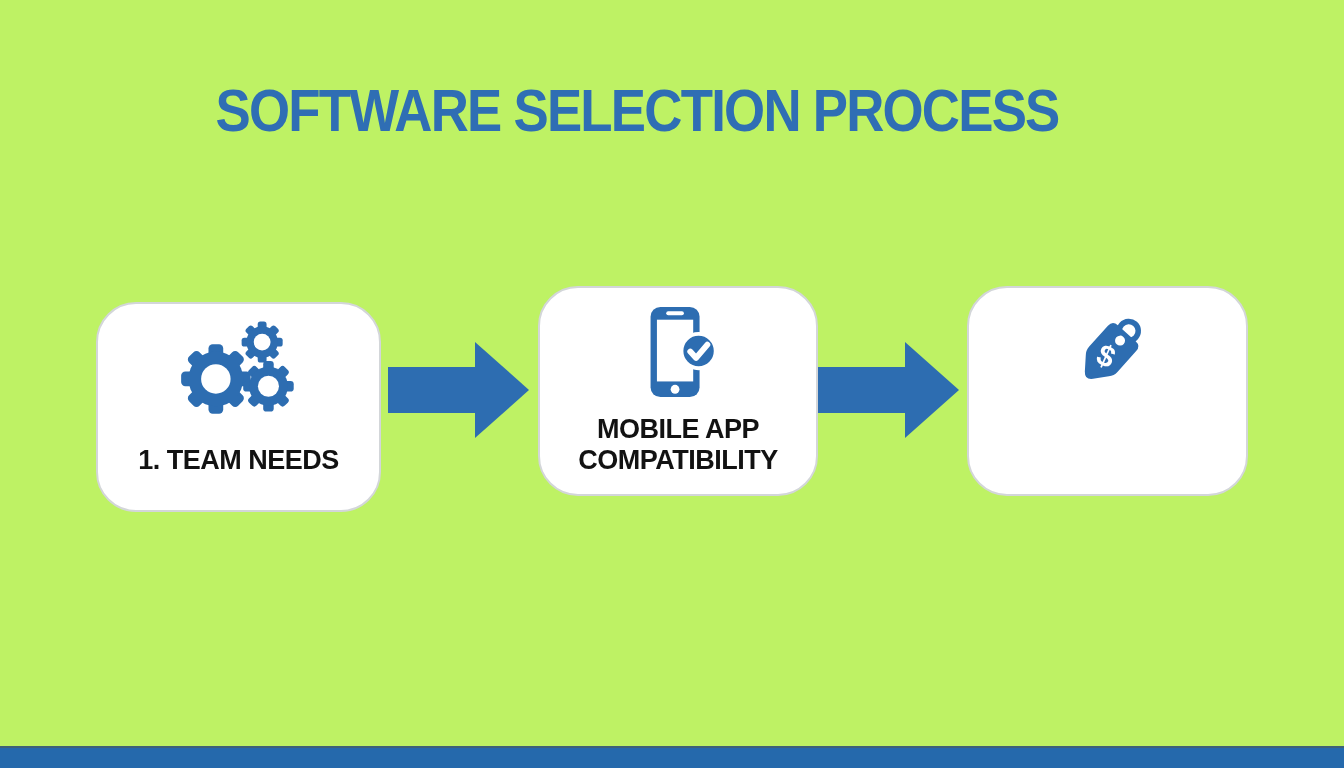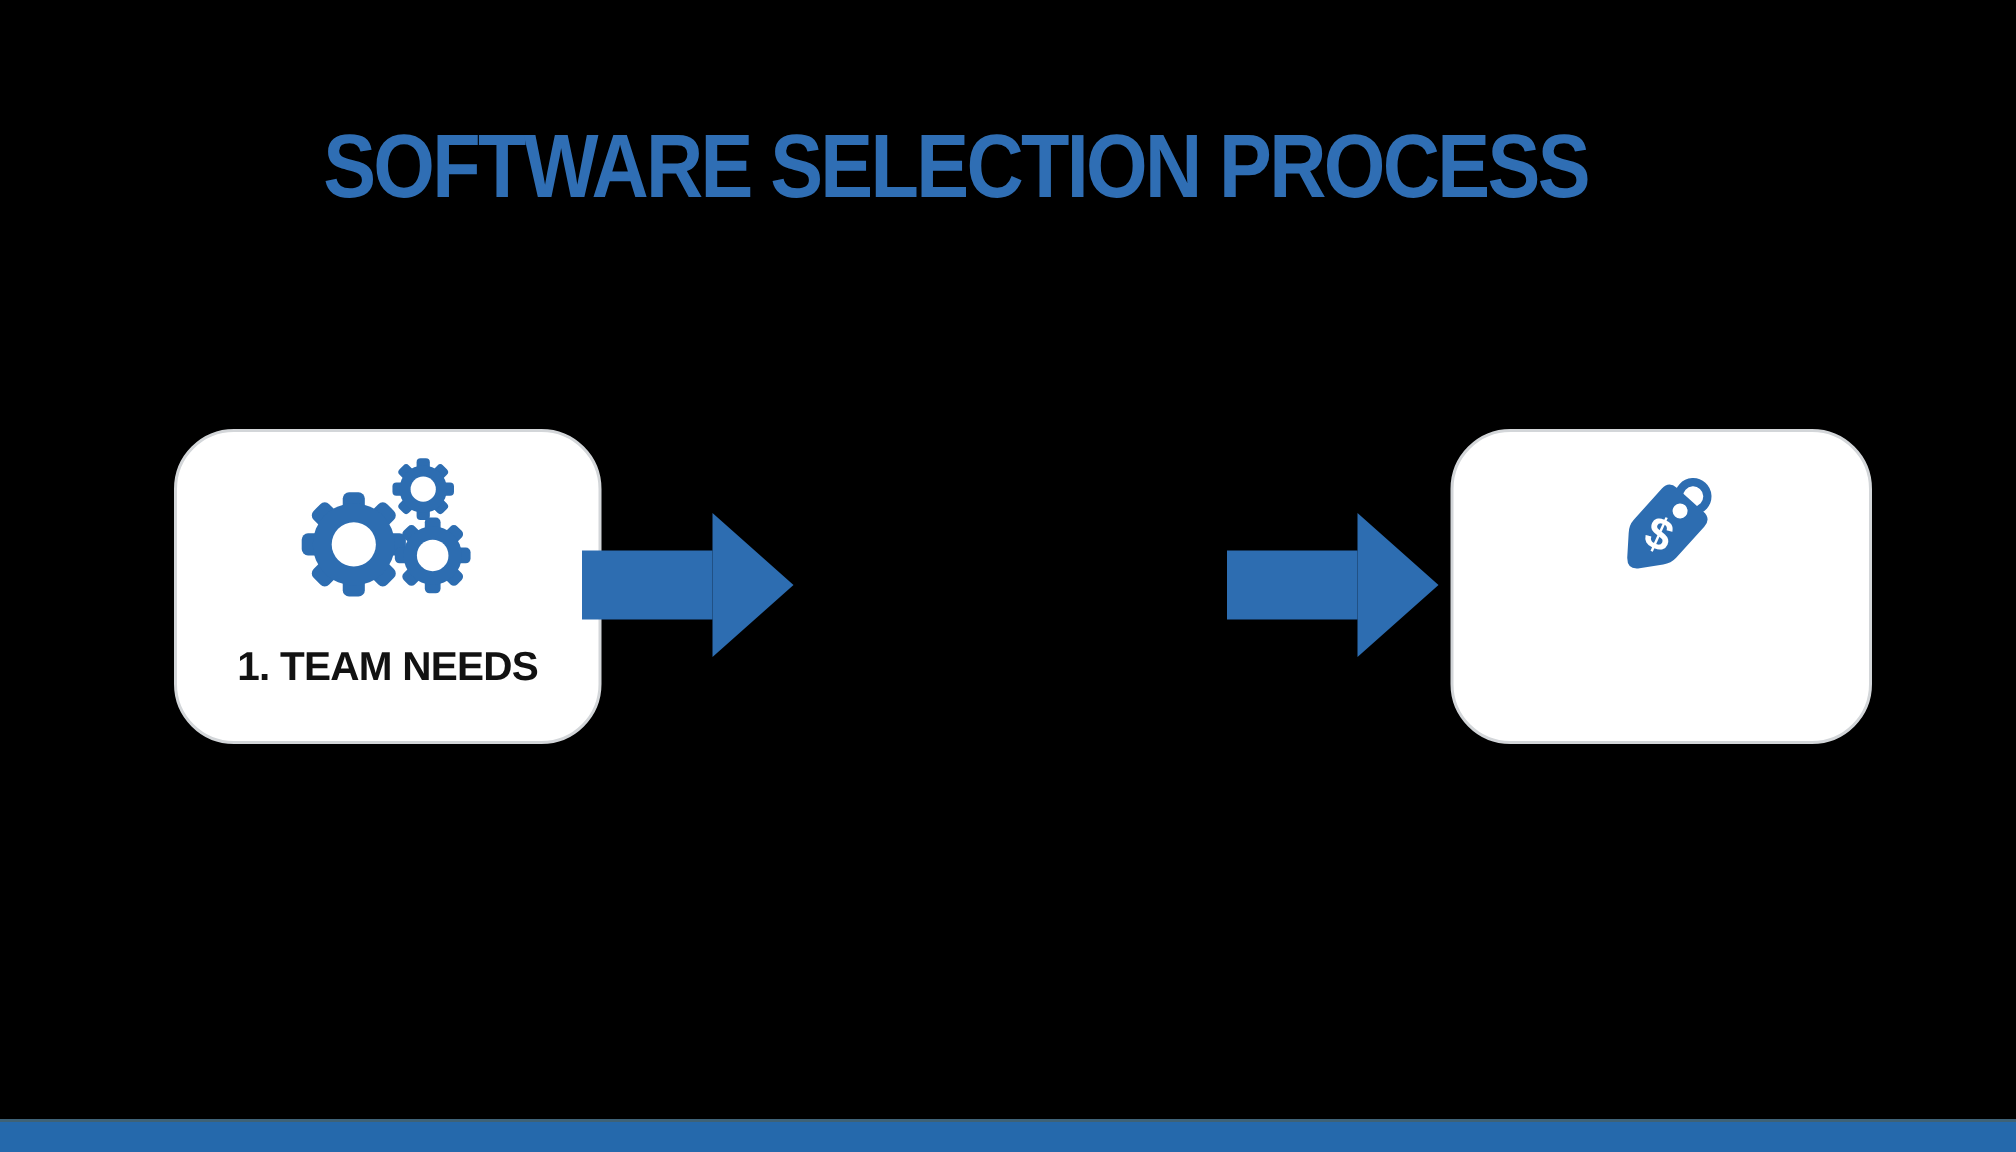--- a/index.html
+++ b/index.html
@@ -6,21 +6,21 @@
   html, body { width: 1344px; height: 768px; }
   body {
     font-family: "Liberation Sans", "DejaVu Sans", sans-serif;
     background: #ffffff;
     overflow: hidden;
   }
   .canvas {
     position: relative;
     width: 1344px;
     height: 768px;
-    background: #000000;
+    background: #bef264;
   }
   .page-title {
     position: absolute;
     top: 76px;
     left: -35px;
     width: 100%;
     text-align: center;
     font-size: 60px;
     font-weight: bold;
     letter-spacing: -2px;
@@ -34,21 +34,21 @@
     top: 286px;
     height: 210px;
     background: #ffffff;
     border: 2.5px solid #d3d6d9;
     border-radius: 40px;
     display: flex;
     flex-direction: column;
     align-items: center;
     padding-top: 14px;
   }
-  .box-1 { left: 116px; width: 285px; }
+  .box-1 { left: 96px; width: 285px; margin-top: 16px; }
   .box-2 { left: 538px; width: 280px; }
   .box-3 { left: 967px; width: 281px; }
   .icon-wrap {
     height: 104px;
     display: flex;
     align-items: center;
     justify-content: center;
   }
   .step-label {
     flex: 1;
@@ -134,20 +134,38 @@
       </svg>
     </div>
     <div class="step-label">1. TEAM NEEDS</div>
   </div>
 
   <div class="arrow arrow-1">
     <div class="arrow-shaft"></div>
     <div class="arrow-head"></div>
   </div>
 
+  <div class="step-box box-2">
+    <div class="icon-wrap">
+      <svg width="98" height="98" viewBox="0 0 100 100" aria-hidden="true">
+
+        <rect x="22" y="2" width="50" height="92" rx="10" fill="#2d6db1"></rect>
+
+        <rect x="28.5" y="15" width="37" height="63" fill="#ffffff"></rect>
+
+        <rect x="38" y="6.5" width="18" height="4" rx="2" fill="#ffffff"></rect>
+
+        <circle cx="47" cy="86" r="4.5" fill="#ffffff"></circle>
+
+        <circle cx="71" cy="47" r="17.5" fill="#2d6db1" stroke="#ffffff" stroke-width="4"></circle>
+        <path d="M 62.5,47.5 L 68.5,54 L 80,40.5" fill="none" stroke="#ffffff" stroke-width="6" stroke-linecap="round" stroke-linejoin="round"></path>
+      </svg>
+    </div>
+    <div class="step-label">MOBILE APP COMPATIBILITY</div>
+  </div>
 
   <div class="arrow arrow-2">
     <div class="arrow-shaft"></div>
     <div class="arrow-head"></div>
   </div>
 
   <div class="step-box box-3">
     <div class="icon-wrap">
       <svg width="100" height="100" viewBox="0 0 100 100" aria-hidden="true">
         <g transform="translate(50,50) rotate(42)">

